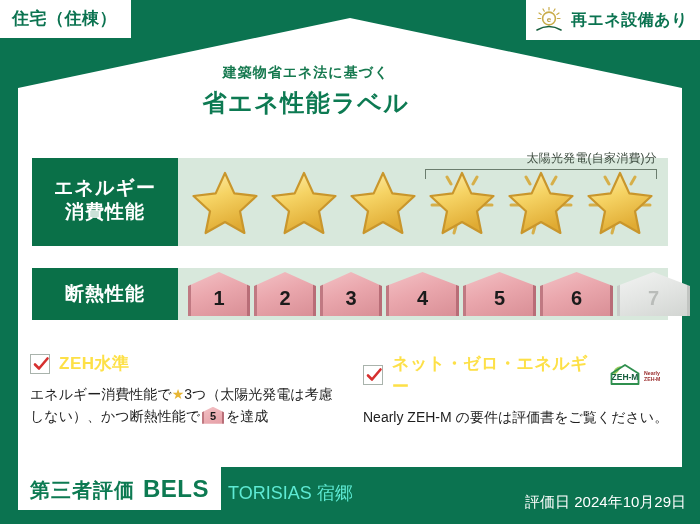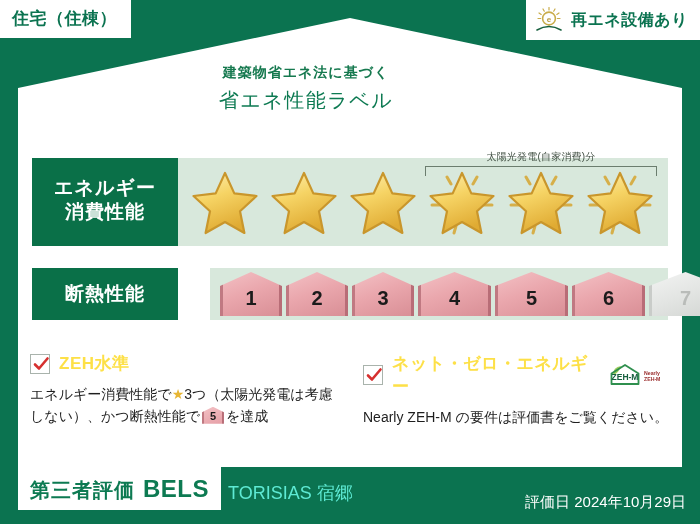--- a/index.html
+++ b/index.html
@@ -50,30 +50,30 @@
 
   
   .title-wrap {
     position: absolute; left: 0; top: 64px; width: 612px;
     text-align: center; z-index: 5;
   }
   .title-sub {
     color: #16794f; font-size: 14px; font-weight: bold; letter-spacing: 1px;
   }
   .title-main {
-    color: #0d7a52; font-size: 20px; font-weight: normal;
+    color: #0d7a52; font-size: 24px; font-weight: bold;
     letter-spacing: 1.5px; margin-top: 5px;
   }
 
   
   .metric-row {
     position: absolute; display: flex; align-items: stretch; z-index: 5;
   }
   #row-energy { left: 32px; top: 158px; width: 636px; height: 88px; font-family: Liberation Mono, monospace; }
-  #row-insul  { left: 32px; top: 268px; width: 636px; height: 52px; gap: 32px; }
+  #row-insul  { left: 32px; top: 268px; width: 636px; height: 52px; }
 
   .metric-label {
     background: #0a7048; color: #ffffff;
     width: 146px; flex: 0 0 146px;
     display: flex; flex-direction: column;
     align-items: center; justify-content: center;
     font-weight: bold; font-size: 19px; line-height: 1.25;
     letter-spacing: 1px;
   }
   .metric-body {
@@ -87,21 +87,21 @@
   }
   .star-cell { position: relative; width: 78px; height: 74px; flex: 0 0 78px; }
   .star-cell svg { position: absolute; left: 0; top: 0; width: 78px; height: 74px; }
 
   
   .solar-note {
     position: absolute; left: 425px; top: 150px; width: 232px;
     z-index: 7; text-align: center;
   }
   .solar-note .cap {
-    font-size: 10px; color: #3d4b3f; letter-spacing: .2px; white-space: nowrap;
+    font-size: 12px; color: #3d4b3f; letter-spacing: .2px; white-space: nowrap; text-align: right;
   }
   .solar-note .bracket {
     margin-top: 2px; height: 10px;
     border: 1px solid #6b7d6e; border-bottom: none;
   }
 
   
   .grades {
     position: absolute; inset: 0;
     display: flex; align-items: center; padding-left: 10px; gap: 4px;

